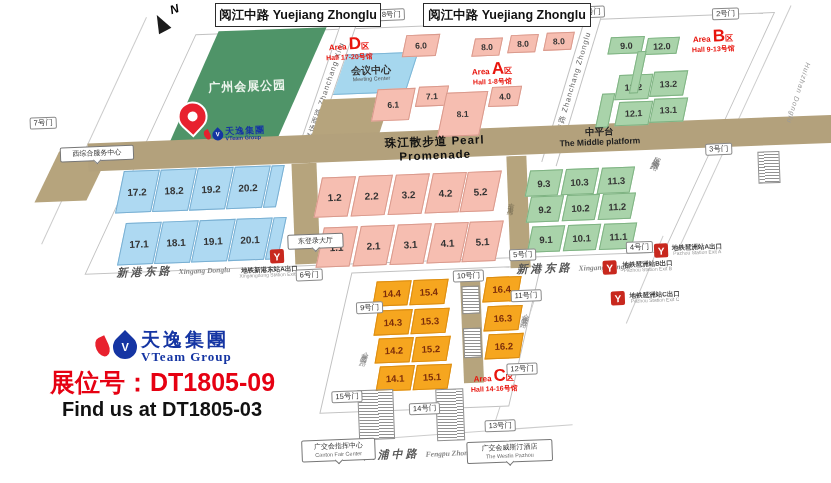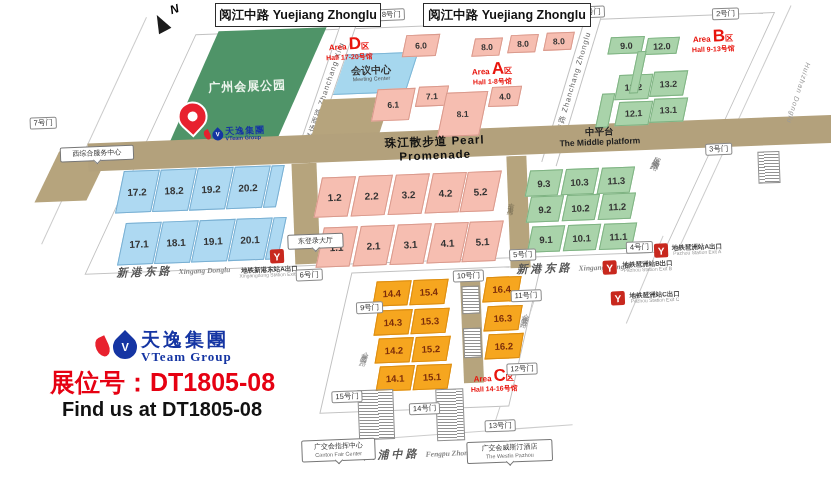--- a/index.html
+++ b/index.html
@@ -493,16 +493,16 @@
     <div class="big-logo">
       <span class="mk1"></span>
       <span class="mk2">
           <span>V</span>
         </span>
       <span class="col">
         <span class="cn">天逸集團</span>
         <span class="en">VTeam Group</span>
       </span>
     </div>
-    <div class="booth-cn">展位号：DT1805-08</div>
-    <div class="booth-en">Find us at DT1805-08</div>
+    <div class="booth-cn">展位号：DT1805-09</div>
+    <div class="booth-en">Find us at DT1805-03</div>
   </div>
 </div>
 
 </body></html>

